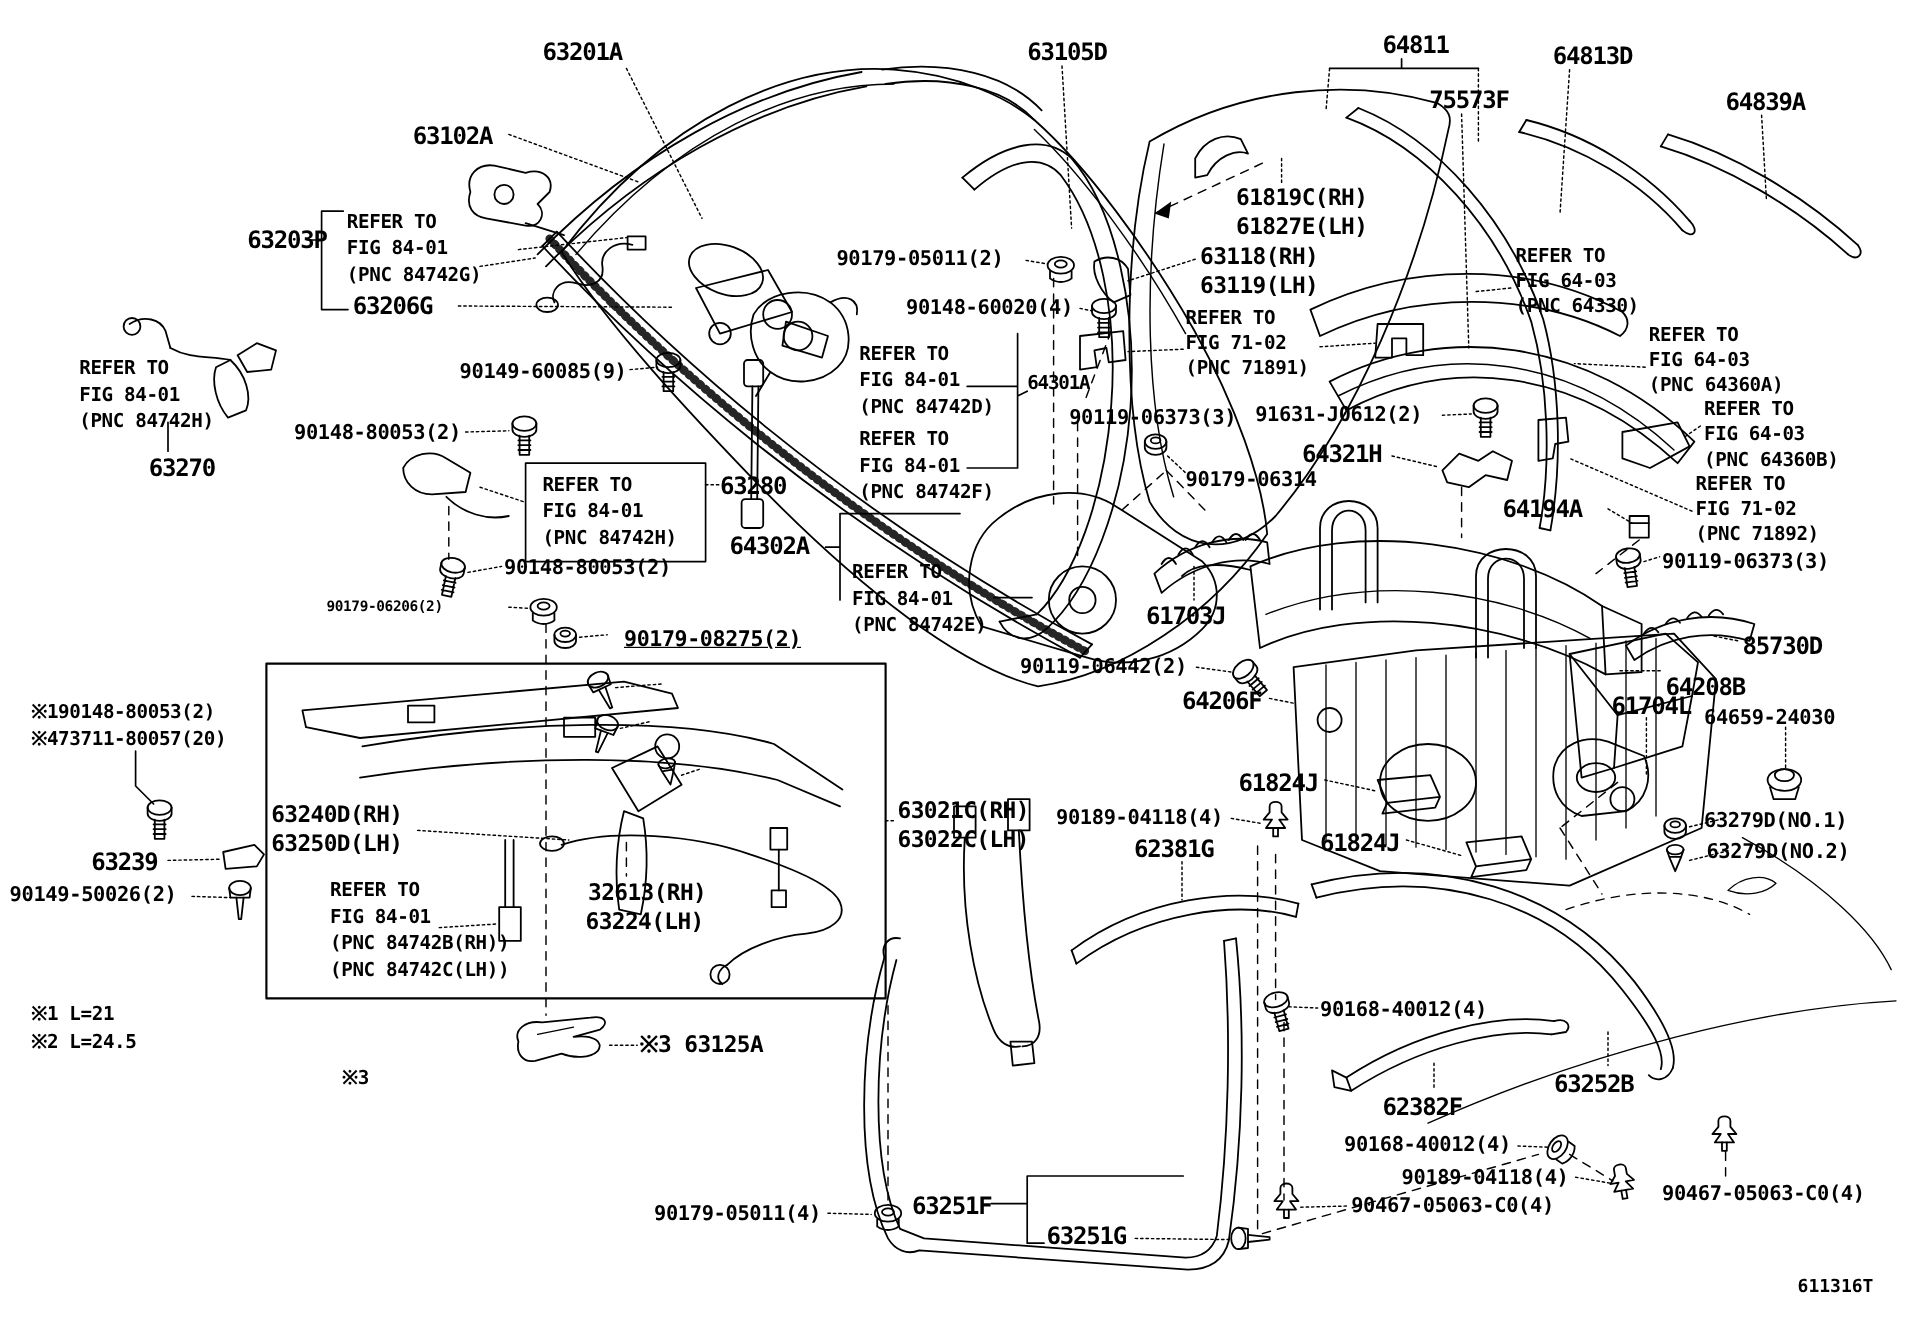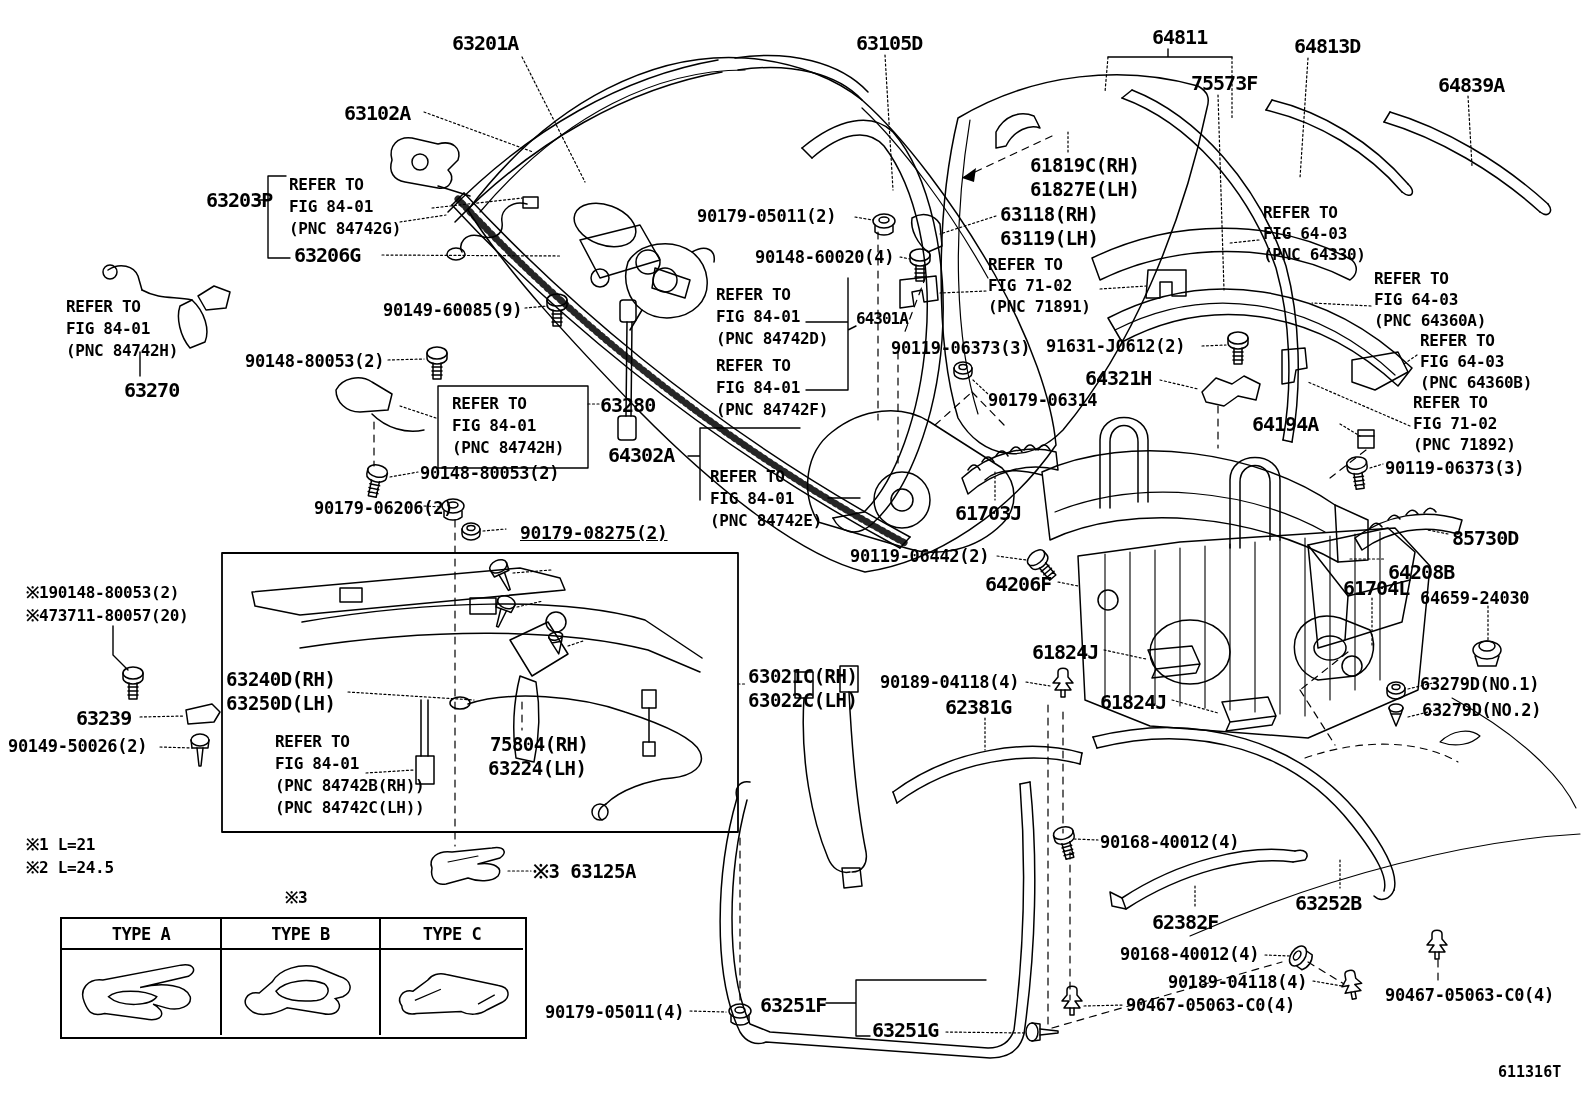--- a/index.html
+++ b/index.html
@@ -392,43 +392,20 @@
       <path d="M1052,1028 L1282,962"></path>
       <path d="M1308,962 L1344,984"></path>
       <path d="M1052,136 L962,178"></path>
       <path d="M935,425 L972,392 M972,392 L1005,426"></path>
     </g>
     <g fill="#000" stroke="none">
       <path d="M962,178 L976,168 L974,182 Z"></path>
     </g>
   </svg>
 
-  <div class="type-table">
-    <div class="cell head type-head">TYPE A</div>
-    <div class="cell head type-head">TYPE B</div>
-    <div class="cell head type-head">TYPE C</div>
-    <div class="cell body">
-      <svg width="150" height="78" viewBox="0 0 150 84" fill="none" stroke="#000" stroke-width="1.6">
-        <path d="M14,52 C8,38 18,26 34,28 L118,12 C132,10 136,18 126,24 L74,36 C100,30 124,34 128,46 C130,56 116,62 102,58 L88,54 C104,62 98,74 80,70 L36,64 C22,68 18,62 14,52 Z"></path>
-        <path d="M40,46 C48,38 78,38 92,46 C86,56 54,58 40,46 Z"></path>
-      </svg>
-    </div>
-    <div class="cell body">
-      <svg width="150" height="78" viewBox="0 0 150 84" fill="none" stroke="#000" stroke-width="1.6">
-        <path d="M20,60 C10,52 16,40 30,42 L44,30 C52,16 74,10 92,14 L116,24 C130,28 132,40 120,46 L112,48 C122,56 114,68 98,64 L60,58 C44,66 28,68 20,60 Z"></path>
-        <path d="M48,40 C58,28 84,26 100,32 C108,38 104,48 92,50 C74,52 54,50 48,40 Z"></path>
-      </svg>
-    </div>
-    <div class="cell body">
-      <svg width="134" height="78" viewBox="0 0 140 84" fill="none" stroke="#000" stroke-width="1.6">
-        <path d="M16,56 C10,48 16,38 28,40 L44,28 C48,22 56,20 64,22 L120,34 C132,36 134,46 124,52 L108,60 C100,66 88,66 80,62 L32,64 C22,66 16,62 16,56 Z"></path>
-        <path d="M30,50 L58,38 M98,54 L116,44" stroke-width="1.3"></path>
-      </svg>
-    </div>
-  </div>
 
   <div class="footer-code">611316T</div>
 
   <div id="labels-host">
       <div class="lbl" style="left: 452px; top: 32px; font-size: 20px; letter-spacing: -1px;">63201A</div>
       <div class="lbl" style="left: 344px; top: 102px; font-size: 20px; letter-spacing: -1px;">63102A</div>
       <div class="lbl" style="left: 183px; top: 189px; font-size: 20px; letter-spacing: -1px; margin-left: 23px;">63203P</div>
       <div class="lbl" style="left: 289px; top: 174px; font-size: 16px; line-height: 22px;"><div>REFER TO</div><div>FIG 84-01</div><div>(PNC 84742G)</div></div>
       <div class="lbl" style="left: 294px; top: 244px; font-size: 20px; letter-spacing: -1px;">63206G</div>
       <div class="lbl" style="left: 856px; top: 32px; font-size: 20px; letter-spacing: -1px;">63105D</div>
@@ -447,21 +424,21 @@
       <div class="lbl" style="left: 1374px; top: 268px; font-size: 16px; line-height: 21px;"><div>REFER TO</div><div>FIG 64-03</div><div>(PNC 64360A)</div></div>
       <div class="lbl" style="left: 1420px; top: 330px; font-size: 16px; line-height: 21px;"><div>REFER TO</div><div>FIG 64-03</div><div>(PNC 64360B)</div></div>
       <div class="lbl" style="left: 1413px; top: 392px; font-size: 16px; line-height: 21px;"><div>REFER TO</div><div>FIG 71-02</div><div>(PNC 71892)</div></div>
       <div class="lbl" style="left: 383px; top: 301px; font-size: 17px;">90149-60085(9)</div>
       <div class="lbl" style="left: 66px; top: 296px; font-size: 16px; line-height: 22px;"><div>REFER TO</div><div>FIG 84-01</div><div>(PNC 84742H)</div></div>
       <div class="lbl" style="left: 124px; top: 379px; font-size: 20px; letter-spacing: -1px;">63270</div>
       <div class="lbl" style="left: 245px; top: 352px; font-size: 17px;">90148-80053(2)</div>
       <div class="lbl" style="left: 452px; top: 393px; font-size: 16px; line-height: 22px;"><div>REFER TO</div><div>FIG 84-01</div><div>(PNC 84742H)</div></div>
       <div class="lbl" style="left: 600px; top: 394px; font-size: 20px; letter-spacing: -1px;">63280</div>
       <div class="lbl" style="left: 420px; top: 464px; font-size: 17px;">90148-80053(2)</div>
-      <div class="lbl" style="left: 272px; top: 499px; font-size: 17px; margin-left: 42px;">90179-06206(2)</div>
+      <div class="lbl" style="left: 272px; top: 499px; font-size: 12px;">90179-06206(2)</div>
       <div class="lbl" style="left: 520px; top: 523px; font-size: 18px; text-decoration: underline;">90179-08275(2)</div>
       <div class="lbl" style="left: 716px; top: 284px; font-size: 16px; line-height: 22px;"><div>REFER TO</div><div>FIG 84-01</div><div>(PNC 84742D)</div></div>
       <div class="lbl" style="left: 716px; top: 355px; font-size: 16px; line-height: 22px;"><div>REFER TO</div><div>FIG 84-01</div><div>(PNC 84742F)</div></div>
       <div class="lbl" style="left: 856px; top: 310px; font-size: 16px; letter-spacing: -1px;">64301A</div>
       <div class="lbl" style="left: 891px; top: 339px; font-size: 17px;">90119-06373(3)</div>
       <div class="lbl" style="left: 1046px; top: 337px; font-size: 17px;">91631-J0612(2)</div>
       <div class="lbl" style="left: 1085px; top: 367px; font-size: 20px; letter-spacing: -1px;">64321H</div>
       <div class="lbl" style="left: 988px; top: 391px; font-size: 17px;">90179-06314</div>
       <div class="lbl" style="left: 608px; top: 444px; font-size: 20px; letter-spacing: -1px;">64302A</div>
       <div class="lbl" style="left: 710px; top: 466px; font-size: 16px; line-height: 22px;"><div>REFER TO</div><div>FIG 84-01</div><div>(PNC 84742E)</div></div>
@@ -478,21 +455,21 @@
       <div class="lbl" style="left: 1100px; top: 691px; font-size: 20px; letter-spacing: -1px;">61824J</div>
       <div class="lbl" style="left: 1420px; top: 675px; font-size: 17px;">63279D(NO.1)</div>
       <div class="lbl" style="left: 1422px; top: 701px; font-size: 17px;">63279D(NO.2)</div>
       <div class="lbl" style="left: 26px; top: 584px; font-size: 16px;">※190148-80053(2)</div>
       <div class="lbl" style="left: 26px; top: 607px; font-size: 16px;">※473711-80057(20)</div>
       <div class="lbl" style="left: 226px; top: 669px; font-size: 19px; letter-spacing: -0.5px;">63240D(RH)</div>
       <div class="lbl" style="left: 226px; top: 693px; font-size: 19px; letter-spacing: -0.5px;">63250D(LH)</div>
       <div class="lbl" style="left: 76px; top: 707px; font-size: 20px; letter-spacing: -1px;">63239</div>
       <div class="lbl" style="left: 8px; top: 737px; font-size: 17px;">90149-50026(2)</div>
       <div class="lbl" style="left: 275px; top: 731px; font-size: 16px; line-height: 22px;"><div>REFER TO</div><div>FIG 84-01</div><div>(PNC 84742B(RH))</div><div>(PNC 84742C(LH))</div></div>
-      <div class="lbl" style="left: 490px; top: 734px; font-size: 19px; letter-spacing: -0.5px;">75804(RH)</div>
+      <div class="lbl" style="left: 490px; top: 734px; font-size: 19px; letter-spacing: -0.5px;">32613(RH)</div>
       <div class="lbl" style="left: 488px; top: 758px; font-size: 19px; letter-spacing: -0.5px;">63224(LH)</div>
       <div class="lbl" style="left: 748px; top: 666px; font-size: 19px; letter-spacing: -0.5px;">63021C(RH)</div>
       <div class="lbl" style="left: 748px; top: 690px; font-size: 19px; letter-spacing: -0.5px;">63022C(LH)</div>
       <div class="lbl" style="left: 880px; top: 673px; font-size: 17px;">90189-04118(4)</div>
       <div class="lbl" style="left: 945px; top: 696px; font-size: 20px; letter-spacing: -1px;">62381G</div>
       <div class="lbl" style="left: 1100px; top: 833px; font-size: 17px;">90168-40012(4)</div>
       <div class="lbl" style="left: 1152px; top: 911px; font-size: 20px; letter-spacing: -1px;">62382F</div>
       <div class="lbl" style="left: 1295px; top: 892px; font-size: 20px; letter-spacing: -1px;">63252B</div>
       <div class="lbl" style="left: 1120px; top: 945px; font-size: 17px;">90168-40012(4)</div>
       <div class="lbl" style="left: 1168px; top: 973px; font-size: 17px;">90189-04118(4)</div>

